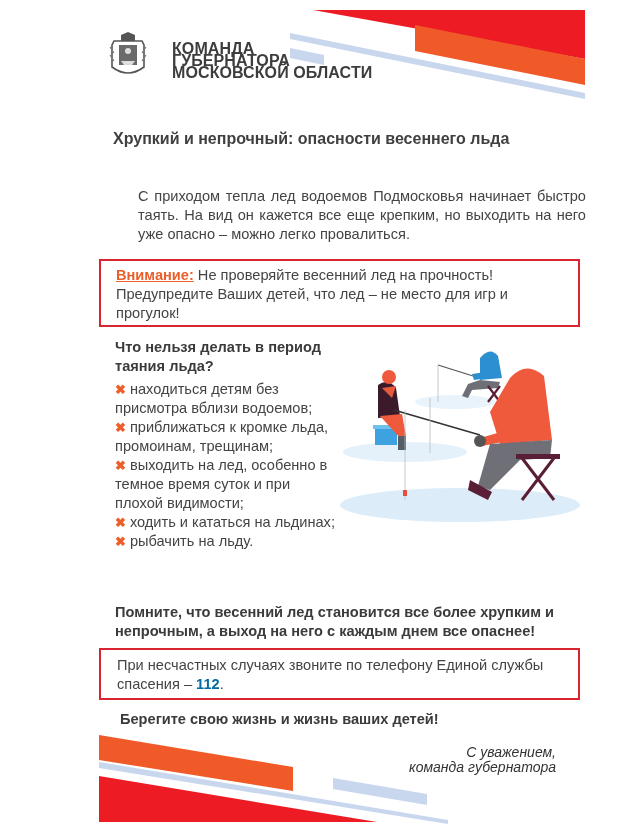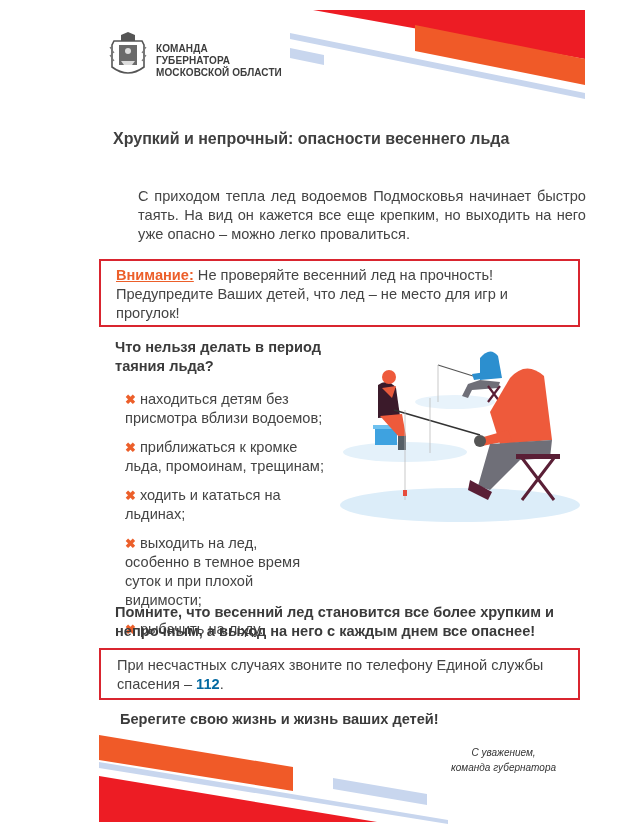--- a/index.html
+++ b/index.html
@@ -1,43 +1,43 @@
 <!DOCTYPE html>
 <html><head>
 <meta charset="utf-8">
 <style>
   html, body { margin: 0; padding: 0; background: #ffffff; }
   body { width: 633px; height: 840px; position: relative; overflow: hidden;
          font-family: "Liberation Sans", sans-serif; color: #3b3b3b; }
   .abs { position: absolute; }
   .deco { position: absolute; left: 0; top: 0; }
   .logo { left: 108px; top: 31px; width: 40px; height: 48px; }
-  .logo-text { left: 156px; top: 43px; font-size: 10px; font-weight: bold;
+  .logo-text { left: 172px; top: 43px; font-size: 16px; font-weight: bold;
                line-height: 12px; color: #3d3d3d; letter-spacing: 0.1px; }
   .title { left: 113px; top: 130px; font-size: 16px; font-weight: bold; color: #404040; }
   .intro { left: 115px; top: 187px; width: 448px; font-size: 14.6px; line-height: 19px;
            text-align: justify; text-align-last: left; color: #444; margin-left: 23px; }
   .box { border: 2px solid #d9252f; box-sizing: border-box; }
   .warn-box { left: 99px; top: 259px; width: 481px; height: 68px; }
   .warn-text { left: 116px; top: 266px; width: 440px; font-size: 14.6px; line-height: 19px; color: #444; }
   .warn-label { color: #ec5f2a; font-weight: bold; text-decoration: underline; }
   .subhead { left: 115px; top: 338px; width: 210px; font-size: 14.6px; font-weight: bold;
              line-height: 19px; color: #3b3b3b; }
   .list { left: 115px; top: 380px; width: 220px; font-size: 14.6px; line-height: 19px;
           color: #444; margin: 0; padding: 0; list-style: none; }
-  .list li { margin: 10px; padding: 0; }
+  .list li { margin: 0; padding: 0; }
   .x { color: #ec5f2a; font-weight: bold; font-size: 13px; margin-right: 4px; }
   .illus { left: 330px; top: 340px; width: 250px; height: 190px; }
   .remember { left: 115px; top: 603px; width: 470px; font-size: 14.6px; font-weight: bold;
               line-height: 19px; color: #3b3b3b; }
   .call-box { left: 99px; top: 648px; width: 481px; height: 52px; }
   .call-text { left: 117px; top: 656px; width: 450px; font-size: 14.6px; line-height: 19px; color: #444; }
   .call-text b { color: #0369a1; }
   .care { left: 120px; top: 711px; font-size: 14.6px; font-weight: bold; color: #3b3b3b; text-align: right; }
-  .sign { right: 77px; top: 745px; text-align: center; font-size: 10px; font-style: italic;
+  .sign { right: 77px; top: 745px; text-align: right; font-size: 14px; font-style: italic;
           line-height: 15px; color: #333; }
 </style>
 </head>
 <body>
 
 <svg class="deco" width="633" height="120" viewBox="0 0 633 120">
   <polygon points="313,10 585,10 585,59" fill="#ed1c24"></polygon>
   <polygon points="415,25 585,59 585,85 415,51" fill="#f05a28"></polygon>
   <polygon points="290,33 585,93 585,99 290,39" fill="#c8d6ee"></polygon>
   <polygon points="290,48 324,55 324,65 290,58" fill="#c8d6ee"></polygon>
@@ -62,22 +62,22 @@
 <div class="abs intro">С приходом тепла лед водоемов Подмосковья начинает быстро таять. На вид он кажется все еще крепким, но выходить на него уже опасно – можно легко провалиться.</div>
 
 <div class="abs box warn-box"></div>
 <div class="abs warn-text"><span class="warn-label">Внимание:</span><span> Не проверяйте весенний лед на прочность! Предупредите Ваших детей, что лед – не место для игр и прогулок!</span></div>
 
 <div class="abs subhead">Что нельзя делать в период таяния льда?</div>
 
 <ul class="abs list">
   <li><span class="x">✖</span><span>находиться детям без присмотра вблизи водоемов;</span></li>
   <li><span class="x">✖</span><span>приближаться к кромке льда, промоинам, трещинам;</span></li>
+  <li><span class="x">✖</span><span>выходить на лед, особенно в темное время суток и при плохой видимости;</span></li>
   <li><span class="x">✖</span><span>ходить и кататься на льдинах;</span></li>
-  <li><span class="x">✖</span><span>выходить на лед, особенно в темное время суток и при плохой видимости;</span></li>
   <li><span class="x">✖</span><span>рыбачить на льду.</span></li>
 </ul>
 
 <svg class="abs illus" viewBox="0 0 250 190">
 
   <ellipse cx="130" cy="165" rx="120" ry="17" fill="#dcedf9"></ellipse>
   <ellipse cx="75" cy="112" rx="62" ry="10" fill="#e4f1fa"></ellipse>
   <ellipse cx="125" cy="62" rx="40" ry="7" fill="#e8f3fb"></ellipse>
 
   <line x1="108" y1="25" x2="143" y2="36" stroke="#555" stroke-width="1.2"></line>

